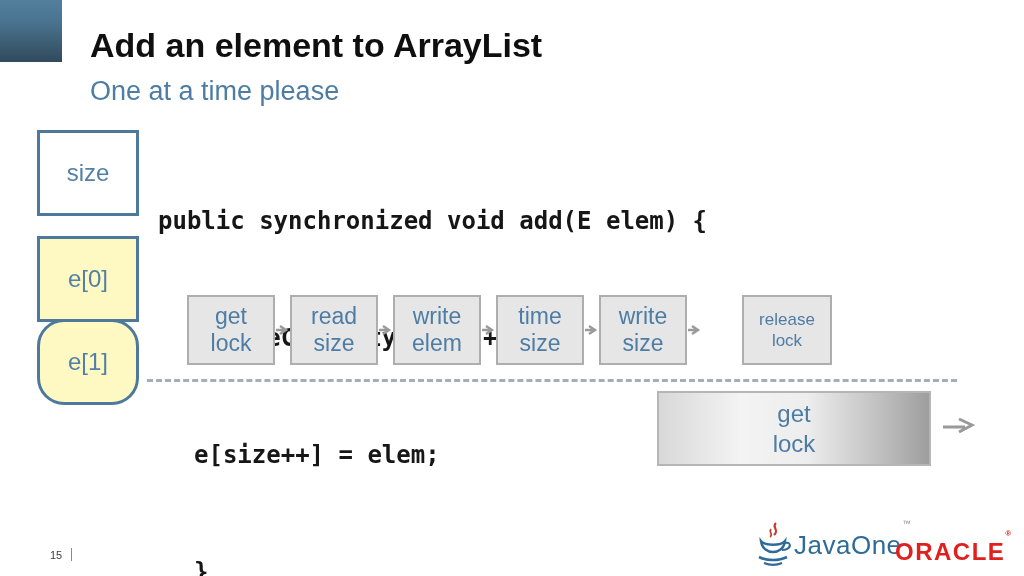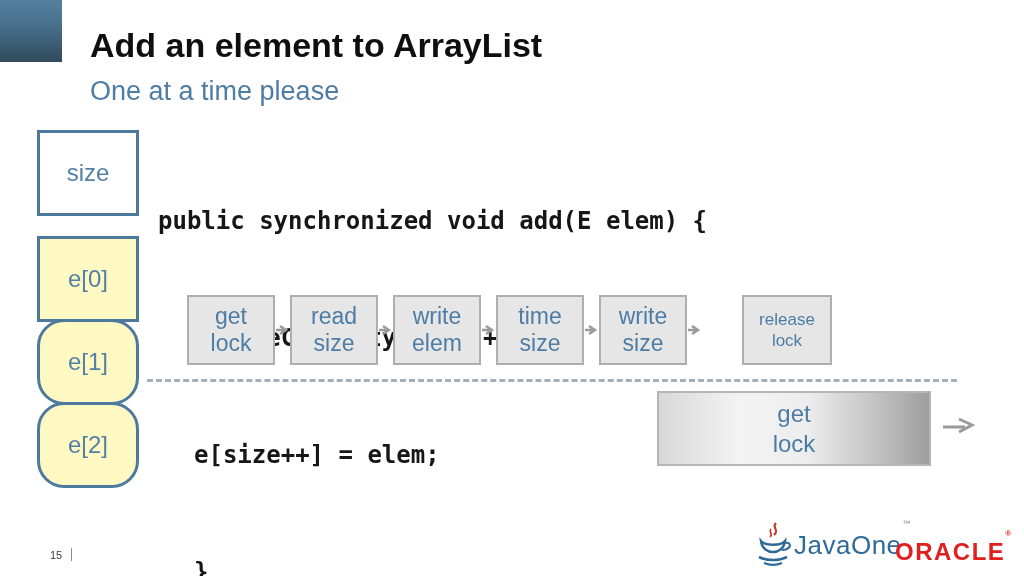--- a/index.html
+++ b/index.html
@@ -125,23 +125,20 @@
   <div class="size-box">
     <span>size</span>
   </div>
   <div class="array-stack">
     <div class="array-cell">
       <span>e[0]</span>
     </div>
     <div class="array-cell">
       <span>e[1]</span>
     </div>
-    <div class="array-cell">
-      <span>e[2]</span>
-    </div>
   </div>
 
   <div class="code-block">
     <div class="code-line">public synchronized void add(E elem) {</div>
     <div class="code-line indent">ensureCapacity(size + 1);</div>
     <div class="code-line indent">e[size++] = elem;</div>
     <div class="code-line indent">}</div>
   </div>
 
   <div class="pipeline">

